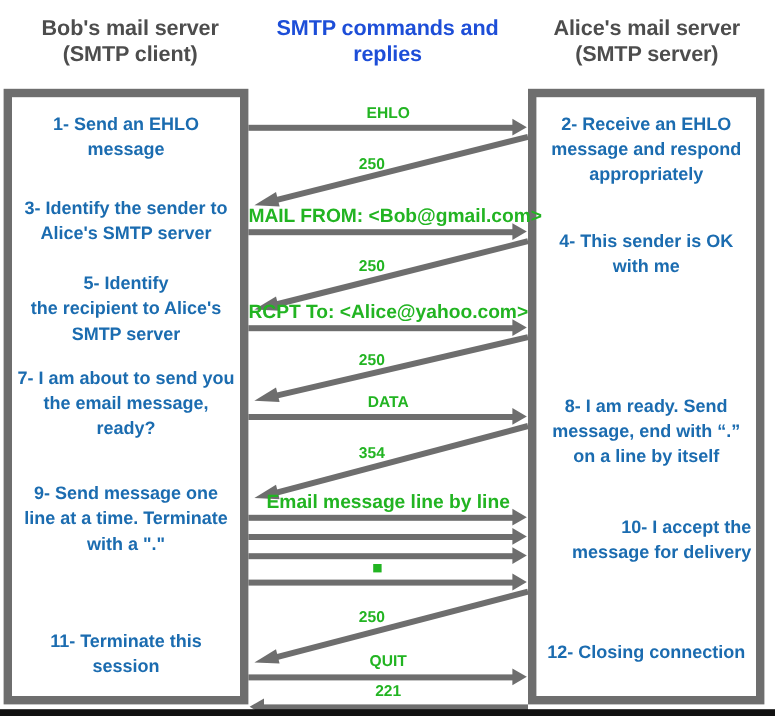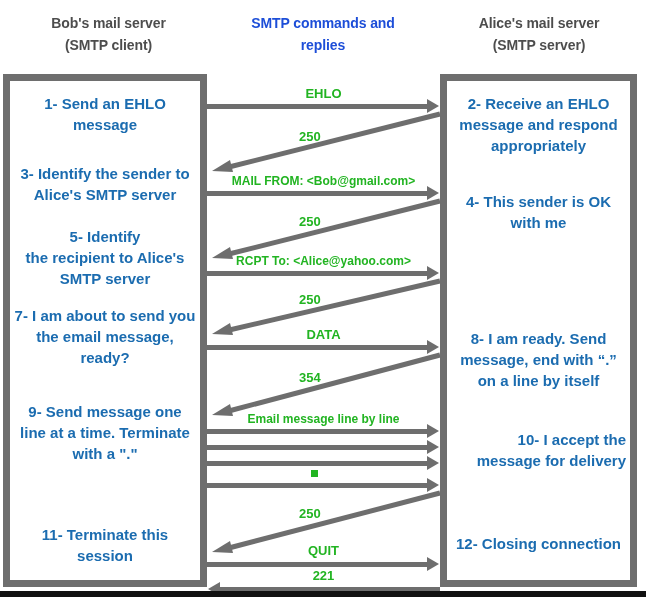--- a/index.html
+++ b/index.html
@@ -17,21 +17,21 @@
     height: 597px;
     background: #ffffff;
     overflow: hidden;
   }
 
   
   .col-header {
     position: absolute;
     text-align: center;
     font-weight: bold;
-    font-size: 14px;
+    font-size: 18px;
     line-height: 22px;
     letter-spacing: -0.1px;
   }
   #header-left  { left: 6px;   top: 12px; width: 205px; color: #4d4d4d; }
   #header-mid   { left: 218px; top: 12px; width: 210px; color: #1d4ed8; }
   #header-right { left: 438px; top: 12px; width: 202px; color: #4d4d4d; }
 
   
   .panel {
     position: absolute;
@@ -117,21 +117,21 @@
     font-weight: bold;
     font-size: 13px;
     white-space: nowrap;
     line-height: 14px;
   }
   .mlabel.center {
     left: 0;
     width: 233px;
     text-align: center;
   }
-  .mlabel.small { font-size: 12px; }
+  .mlabel.small { font-size: 16px; }
 
   
   #terminator-dot {
     position: absolute;
     width: 7px;
     height: 7px;
     background: #22b422;
     left: 104px;
     top: 452px;
   }

